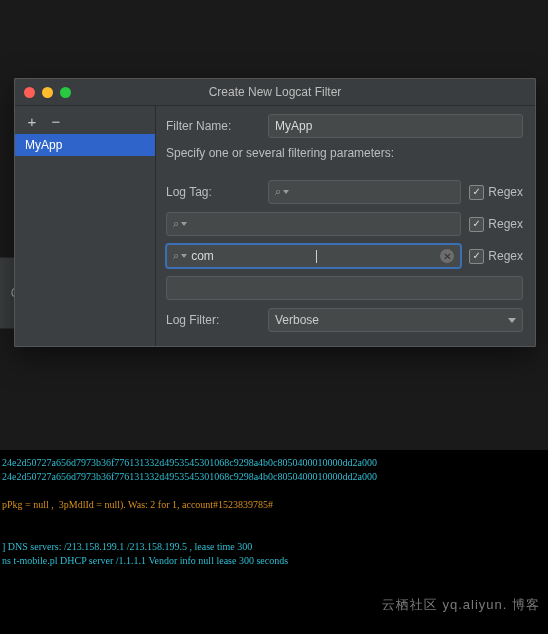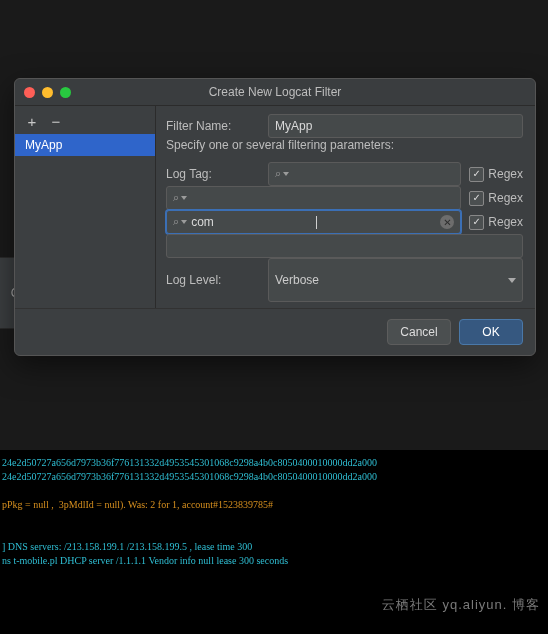--- a/index.html
+++ b/index.html
@@ -1,50 +1,50 @@
 <!DOCTYPE html>
 <html><head>
 <meta charset="utf-8">
 <style>
   html,body{margin:0;padding:0;width:548px;height:634px;background:#1a1a1a;font-family:"Lucida Grande","Helvetica Neue",Arial,sans-serif;font-size:12px;color:#bbb;overflow:hidden;position:relative}
   .bg-panel{position:absolute;left:0;top:257px;width:30px;height:70px;background:#3c3f41;border-right:1px solid #2b2b2b;border-top:1px solid #2b2b2b;border-bottom:1px solid #2b2b2b;display:flex;align-items:center;justify-content:center;color:#aaa}
   .console{position:absolute;left:0;right:0;top:450px;bottom:0;background:#000;padding:6px 2px;font-family:Liberation Serif, serif;font-size:10px;line-height:14px;white-space:pre;overflow:hidden}
   .cl-cyan{color:#2fbfd4}
   .cl-orange{color:#d68f1e}
   .watermark{position:absolute;right:8px;bottom:20px;color:#7a7a7a;font-size:13px;letter-spacing:1px}
-  .dialog{position:absolute;left:14px;top:78px;width:520px;background:#3c3f41;border:1px solid #555;border-radius:6px;box-shadow:0 10px 30px rgba(0,0,0,.5);}
+  .dialog{position:absolute;left:14px;top:78px;width:520px;background:#3c3f41;border:1px solid #555;border-radius:1px;box-shadow:0 10px 30px rgba(0,0,0,.5);}
   .titlebar{height:26px;border-bottom:1px solid #2b2b2b;display:flex;align-items:center;position:relative;background:#3a3d3f;border-radius:6px 6px 0 0}
   .traffic{display:flex;gap:7px;margin-left:9px}
   .tl{width:11px;height:11px;border-radius:50%}
   .tl.red{background:#ff5f57}
   .tl.yel{background:#ffbd2e}
   .tl.grn{background:#28c940}
   .titlebar .title{position:absolute;left:0;right:0;text-align:center;color:#bdbdbd;font-size:12px}
   .body{display:flex}
   .sidebar{width:140px;border-right:1px solid #2b2b2b;padding-top:4px;padding-bottom:8px}
   .sb-tools{display:flex;gap:10px;padding:4px 10px 6px;color:#c8c8c8;font-size:15px;font-weight:500}
   .sb-btn{width:14px;height:14px;display:flex;align-items:center;justify-content:center;cursor:default}
   .sb-list{}
   .sb-item{padding:4px 10px;color:#fff;font-size:12px}
   .sb-item.sel{background:#2f65ca}
   .form{flex:1;padding:8px 12px 6px 10px}
-  .row{display:flex;align-items:center;min-height:22px}
+  .row{display:flex;align-items:center;margin-bottom:8px;min-height:22px}
   .lbl{width:102px;color:#bdbdbd;font-size:12px}
   .ctrl{flex:1;display:flex;align-items:center;gap:8px}
   .input{flex:1;height:22px;background:#45494a;border:1px solid #5a5a5a;border-radius:3px;position:relative;display:flex;align-items:center;padding:0 6px;color:#ddd}
   .input.focus{border:1px solid #3b6fb5;box-shadow:0 0 0 1px #3b6fb5}
   .input .mag{color:#9b9b9b;font-size:11px;margin-right:2px;transform:translateY(-1px)}
   .input .chev{width:0;height:0;border-left:3px solid transparent;border-right:3px solid transparent;border-top:4px solid #9b9b9b;margin-right:4px}
   .input .val{flex:1;color:#d9d9d9}
   .input .caret{width:1px;height:13px;background:#d0d0d0;margin-left:1px}
   .input .clear{width:14px;height:14px;border-radius:50%;background:#6d6d6d;color:#2d2d2d;font-size:10px;display:flex;align-items:center;justify-content:center}
   .chk{display:flex;align-items:center;gap:4px;color:#bdbdbd;font-size:12px}
   .chk .box{width:13px;height:13px;border:1px solid #888;border-radius:2px;background:#4b4f50;display:flex;align-items:center;justify-content:center;color:#ddd;font-size:10px;line-height:1}
-  .desc{color:#bdbdbd;font-size:12px;margin-bottom:10px}
-  .select{flex:1;height:22px;background:#45494a;border:1px solid #5a5a5a;border-radius:3px;display:flex;align-items:center;padding:10px 6px;color:#ccc;position:relative}
+  .desc{color:#bdbdbd;font-size:12px;margin-bottom:20px}
+  .select{flex:1;height:22px;background:#45494a;border:1px solid #5a5a5a;border-radius:3px;display:flex;align-items:center;padding:0 6px;color:#ccc;position:relative}
   .select .arrow{position:absolute;right:6px;width:0;height:0;border-left:4px solid transparent;border-right:4px solid transparent;border-top:5px solid #aaa}
   .footer{display:flex;justify-content:flex-end;gap:8px;padding:10px 12px;border-top:1px solid #323232}
   .btn{min-width:62px;height:24px;border-radius:4px;display:flex;align-items:center;justify-content:center;font-size:12px;color:#ddd;background:#4b4f50;border:1px solid #5d5d5d}
   .btn.primary{background:#365880;border:1px solid #4a78a8;color:#fff}
 </style>
 </head>
 <body>
 
 <div class="bg-panel">
   <span>C</span>
@@ -136,33 +136,25 @@
 
       <div class="row">
         <div class="ctrl">
           <div class="input">
             <span class="val"></span>
           </div>
         </div>
       </div>
 
       <div class="row">
-        <div class="lbl">Log Level:</div>
+        <div class="lbl">Log Filter:</div>
         <div class="ctrl">
           <div class="select">
             <span>Verbose</span>
             <span class="arrow"></span>
           </div>
         </div>
       </div>
 
     </div>
   </div>
 
-  <div class="footer">
-    <div class="btn">
-      <span>Cancel</span>
-    </div>
-    <div class="btn primary">
-      <span>OK</span>
-    </div>
-  </div>
 </div>
 
 </body></html>

